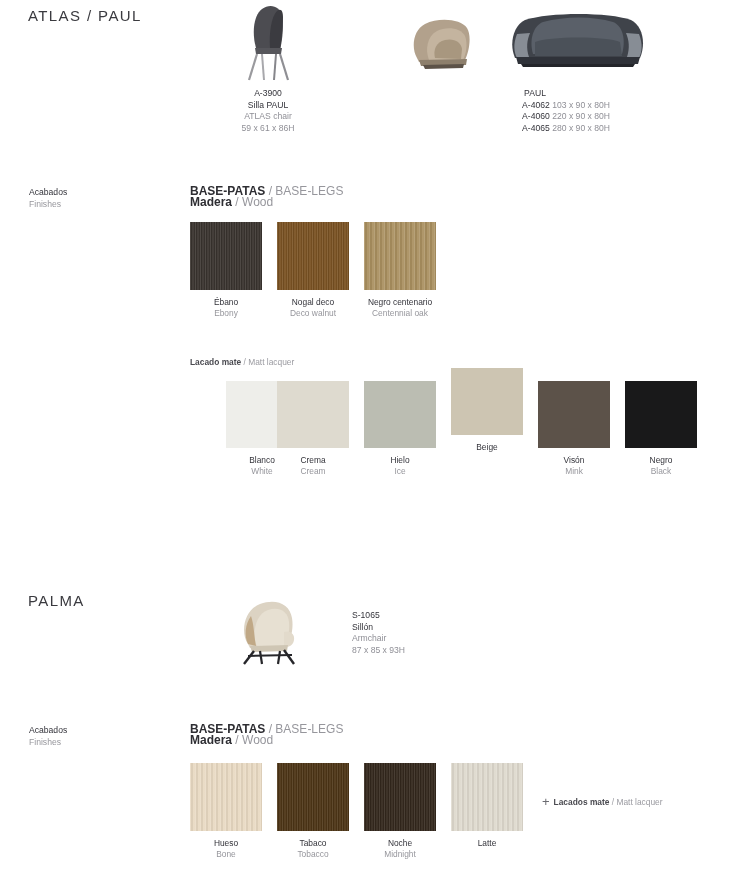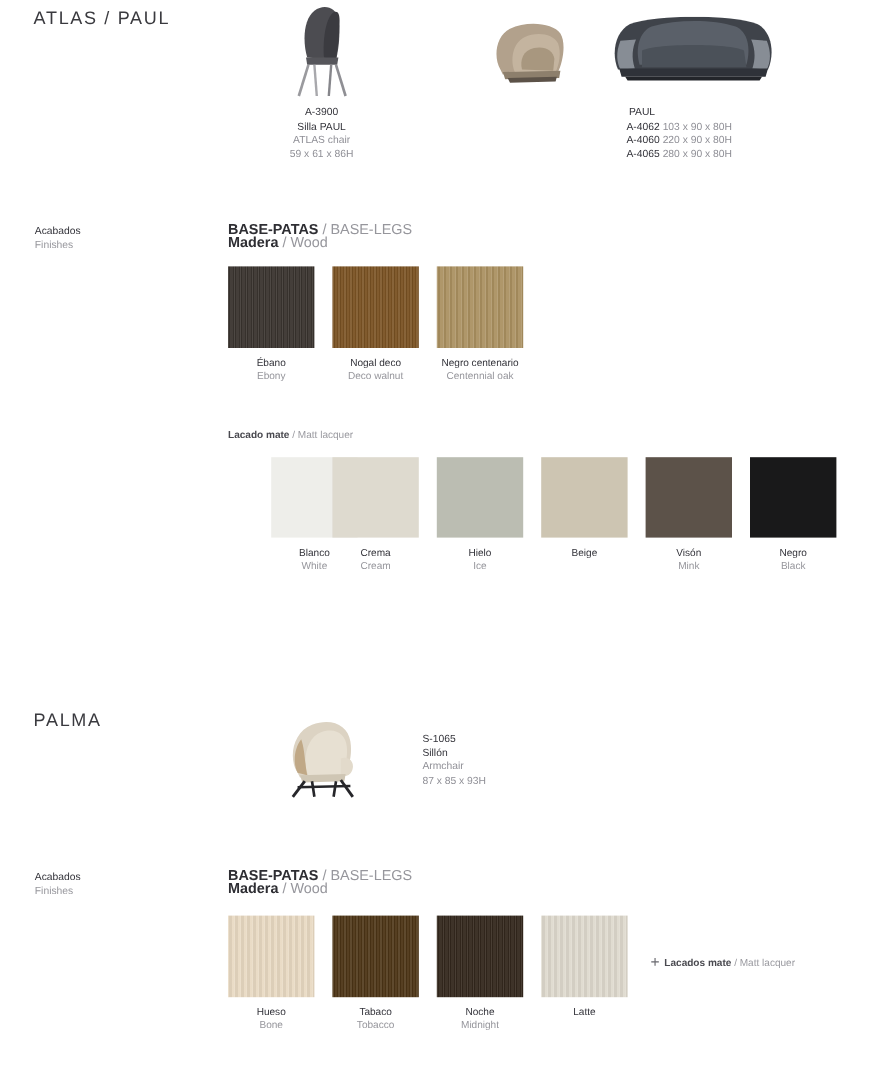--- a/index.html
+++ b/index.html
@@ -193,21 +193,21 @@
       <span class="en">Cream</span>
     </div>
   </div>
   <div class="swatch" style="left:364px;top:381px;">
     <span class="chip tall" style="background:#bbbdb2;"></span>
     <div class="sw-cap">
       <span class="es">Hielo</span>
       <span class="en">Ice</span>
     </div>
   </div>
-  <div class="swatch" style="left:451px;top:381px;">
+  <div class="swatch" style="left:451px;top:368px;">
     <span class="chip tall" style="background:#cdc5b2;"></span>
     <div class="sw-cap">
       <span class="es">Beige</span>
       <span class="en"></span>
     </div>
   </div>
   <div class="swatch" style="left:538px;top:381px;">
     <span class="chip tall" style="background:#5c5249;"></span>
     <div class="sw-cap">
       <span class="es">Visón</span>

